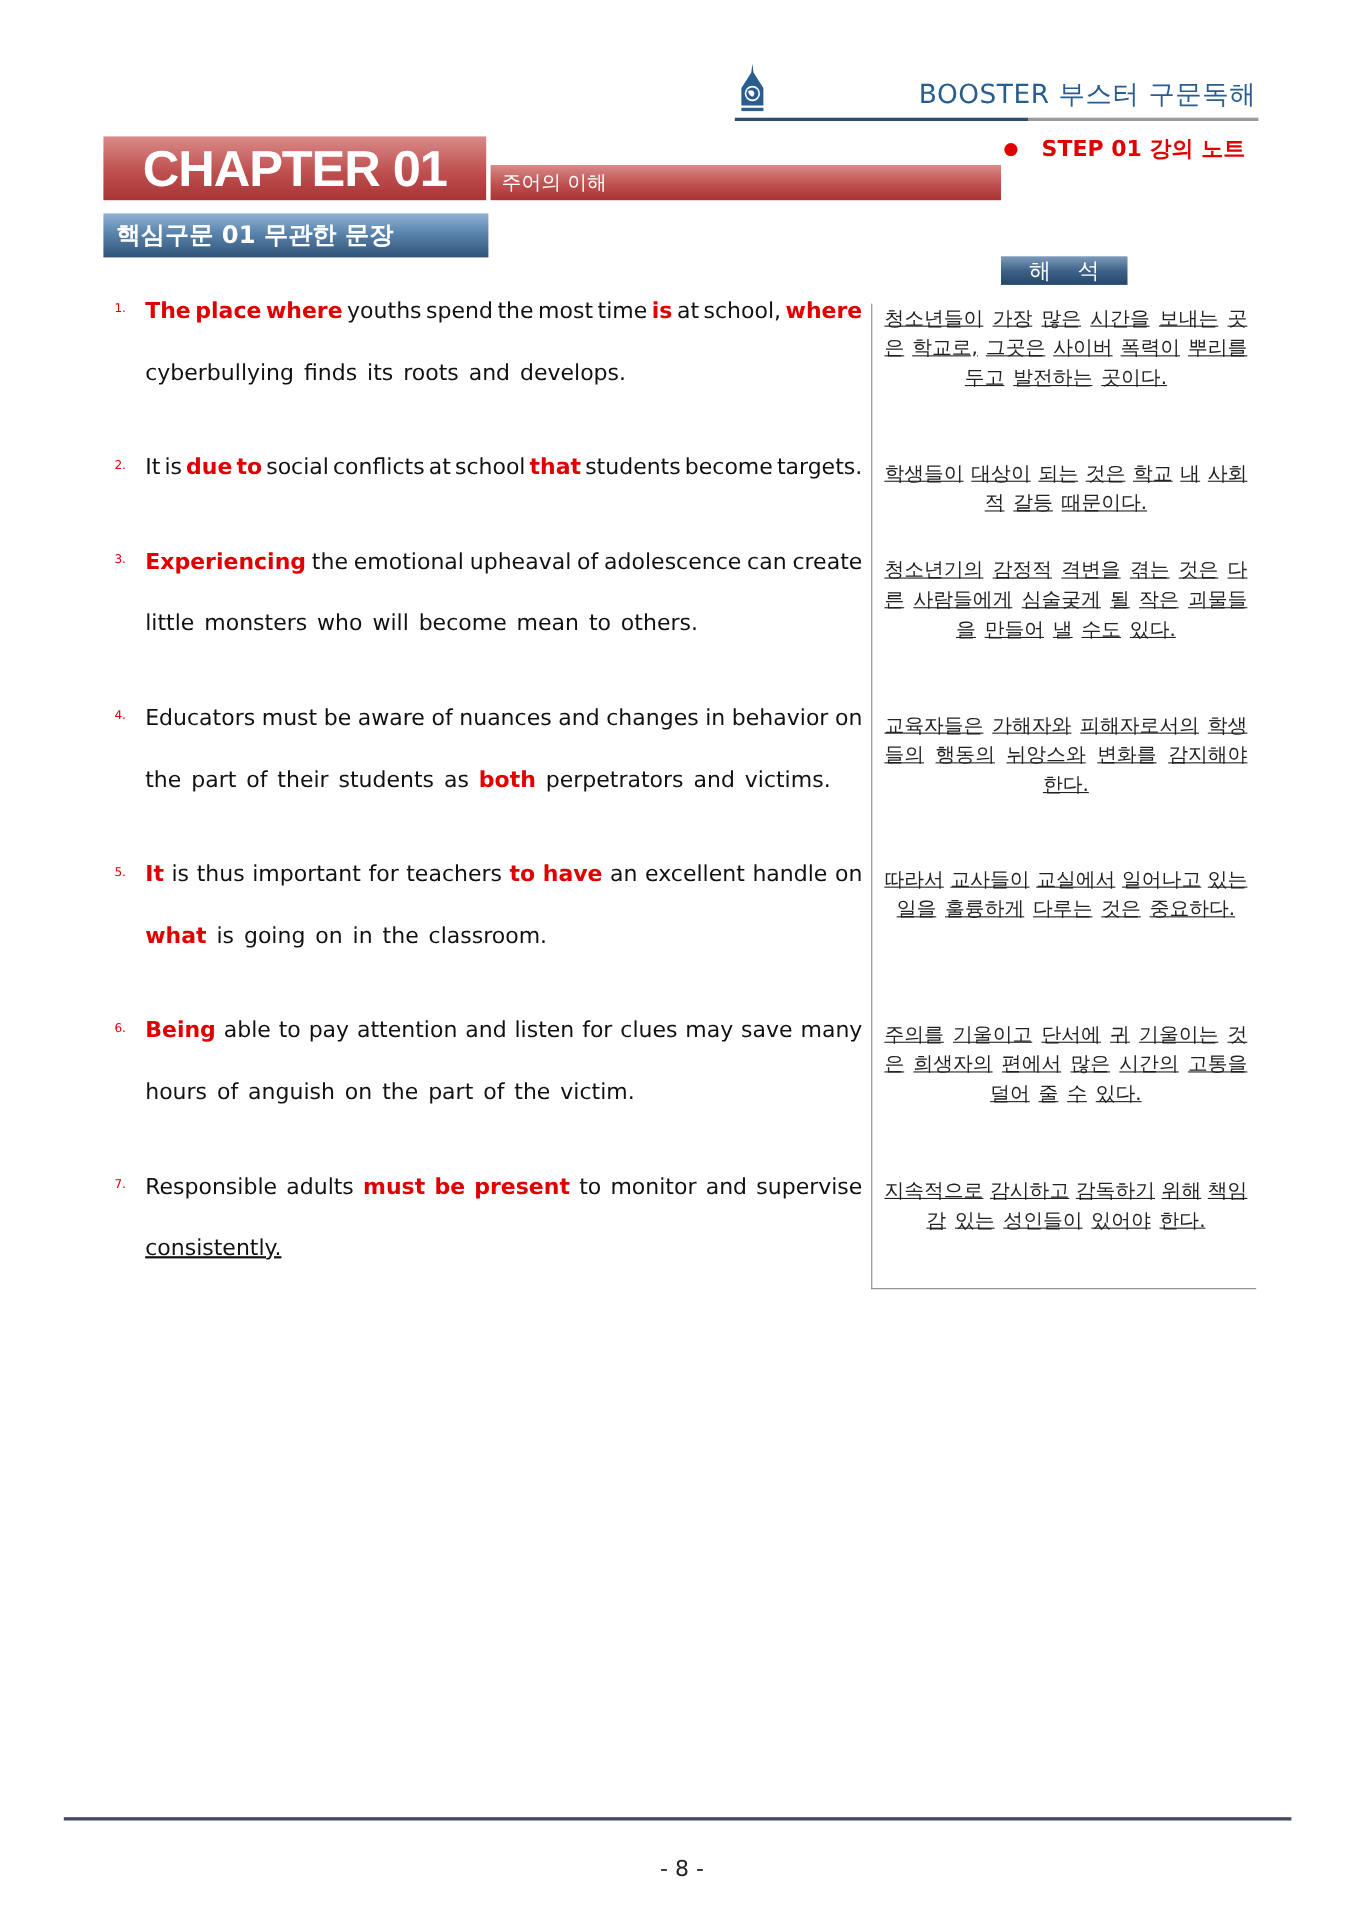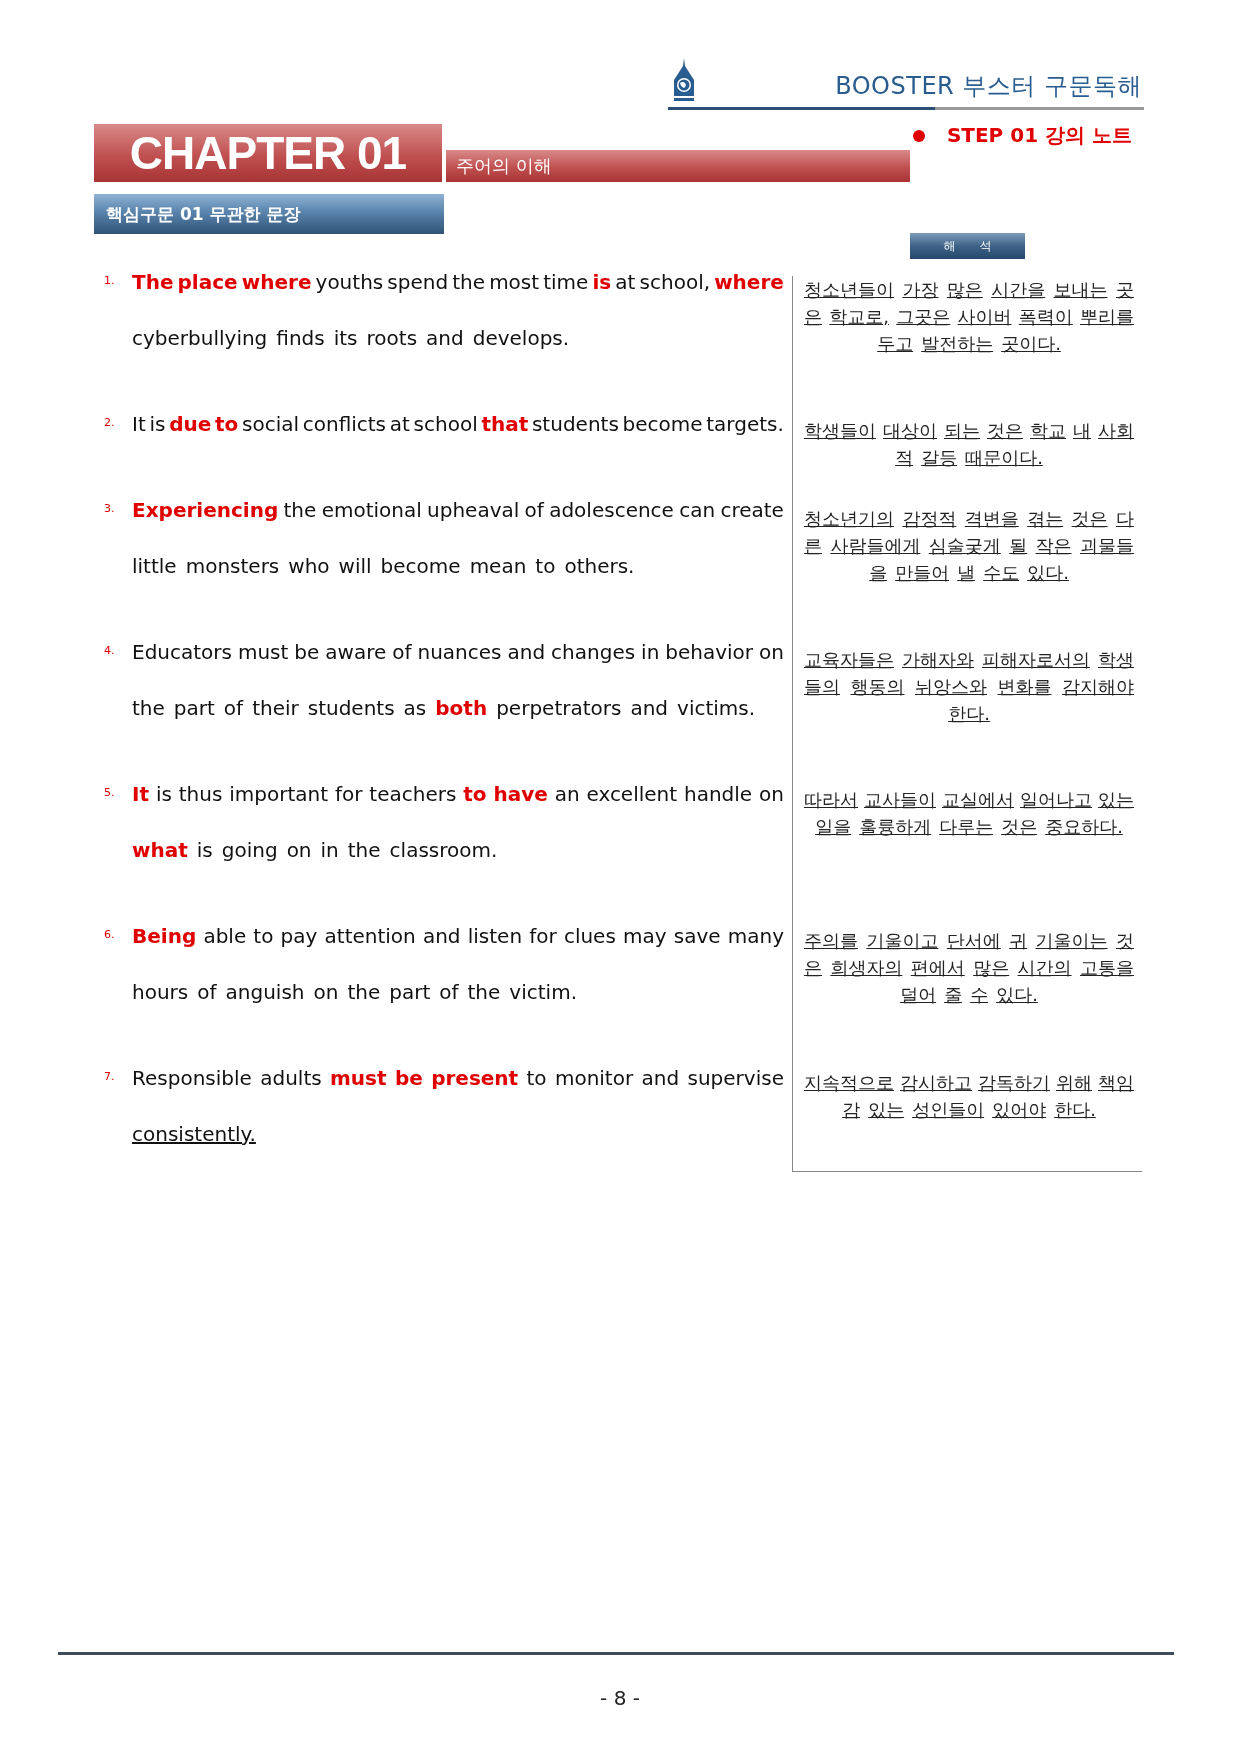--- a/index.html
+++ b/index.html
@@ -22,27 +22,27 @@
     .chapter-text { color: #fff; font-size: 46px; font-weight: bold; letter-spacing: -1px; font-family: "Liberation Sans", sans-serif; }
     .chapter-sub-box { position: absolute; left: 446px; top: 150px; width: 464px; height: 32px;
       background: linear-gradient(to bottom, #d98a8a 0%, #c05050 55%, #a83434 100%);
       display: flex; align-items: center; padding-left: 10px; }
     .chapter-sub-text { color: #fff; font-size: 18px; }
 
     
     .section-box { position: absolute; left: 94px; top: 194px; width: 350px; height: 40px;
       background: linear-gradient(to bottom, #8fb2d4 0%, #5a84ac 45%, #2f5378 100%);
       display: flex; align-items: center; padding-left: 12px; }
-    .section-text { color: #fff; font-size: 17px; font-weight: bold; }
+    .section-text { color: #fff; font-size: 22px; font-weight: bold; }
 
     
     .trans-label { position: absolute; left: 910px; top: 233px; width: 115px; height: 26px;
       background: linear-gradient(to bottom, #7d9cbb 0%, #3f6388 50%, #24476b 100%);
       display: flex; align-items: center; justify-content: center; }
-    .trans-label-text { color: #fff; font-size: 12px; letter-spacing: 24px; padding-left: 24px; }
+    .trans-label-text { color: #fff; font-size: 20px; letter-spacing: 24px; padding-left: 24px; }
 
     
     .trans-frame { position: absolute; left: 792px; top: 276px; width: 350px; height: 896px;
       border-left: 1px solid #888; border-bottom: 1px solid #888; }
 
     
     .sentence { position: absolute; left: 104px; width: 680px; }
     .sent-num { position: absolute; left: 0; top: 4px; font-size: 11px; color: #e00000; }
     .sent-line { position: absolute; left: 28px; width: 652px; font-size: 20px; line-height: 24px; text-align: justify; text-align-last: justify; white-space: nowrap; }
     .sent-line span.hl { color: #e00000; font-weight: bold; }

